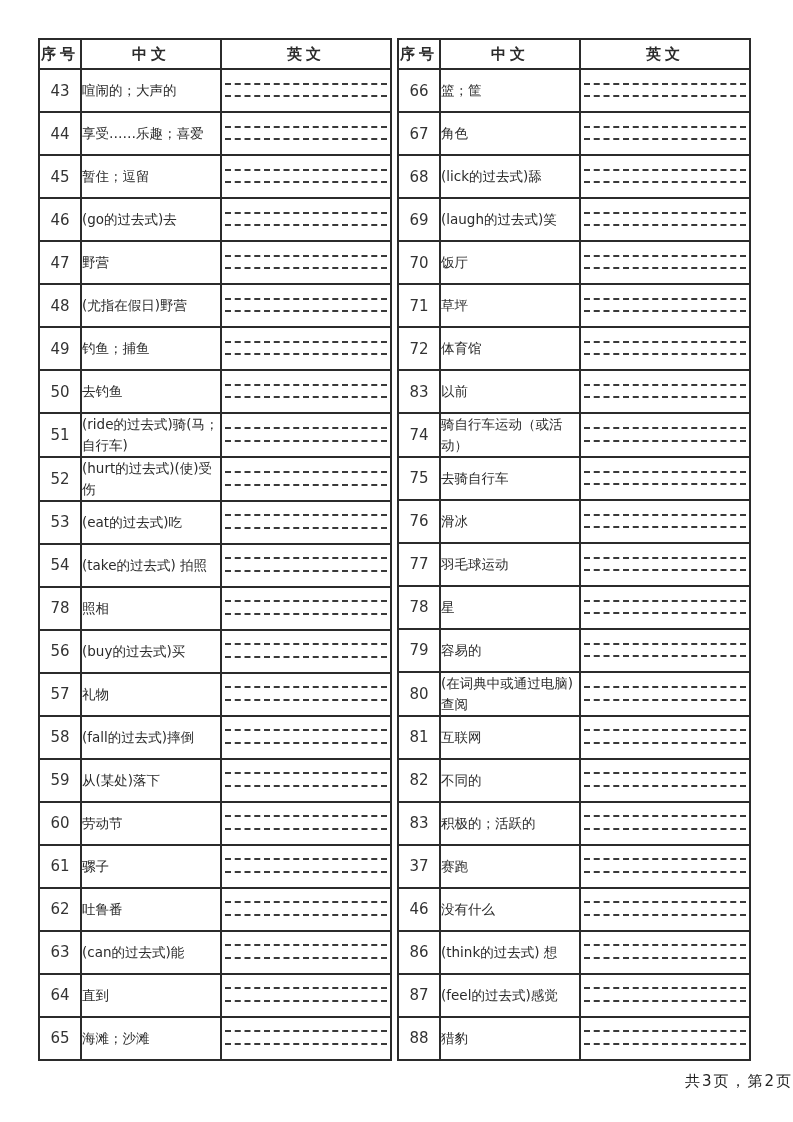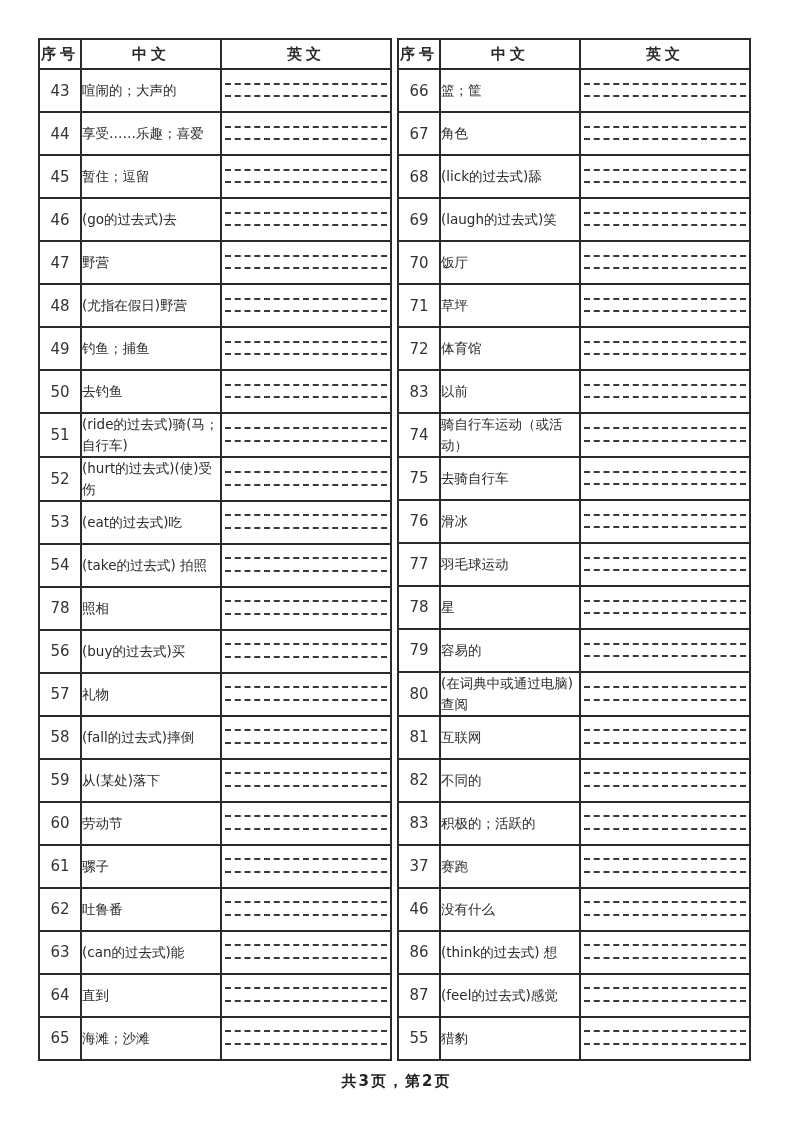--- a/index.html
+++ b/index.html
@@ -58,23 +58,23 @@
     position: absolute;
     left: 3px; right: 3px;
     border-top: 2px dashed #3a3a3a;
   }
   .writing-line.l1 { top: 31%; }
   .writing-line.l2 { top: 62%; }
   .footer {
     position: absolute;
     top: 1072px;
     left: 0; width: 100%;
-    text-align: center;
+    text-align: right;
     font-size: 15px;
-    font-weight: bold;
+    font-weight: normal;
     color: #222222;
     letter-spacing: 2px;
   }
 </style>
 </head>
 <body>
 
 <div class="page">
 
   <div class="tables">
@@ -464,21 +464,21 @@
   </tr>
           <tr class="data-row">
     <td class="num-cell">87</td>
     <td class="cn-cell">(feel的过去式)感觉</td>
     <td class="en-cell">
       <div class="writing-line l1"></div>
       <div class="writing-line l2"></div>
     </td>
   </tr>
           <tr class="data-row">
-    <td class="num-cell">55</td>
+    <td class="num-cell">88</td>
     <td class="cn-cell">猎豹</td>
     <td class="en-cell">
       <div class="writing-line l1"></div>
       <div class="writing-line l2"></div>
     </td>
   </tr>
         </tbody>
     </table>
 
   </div>

